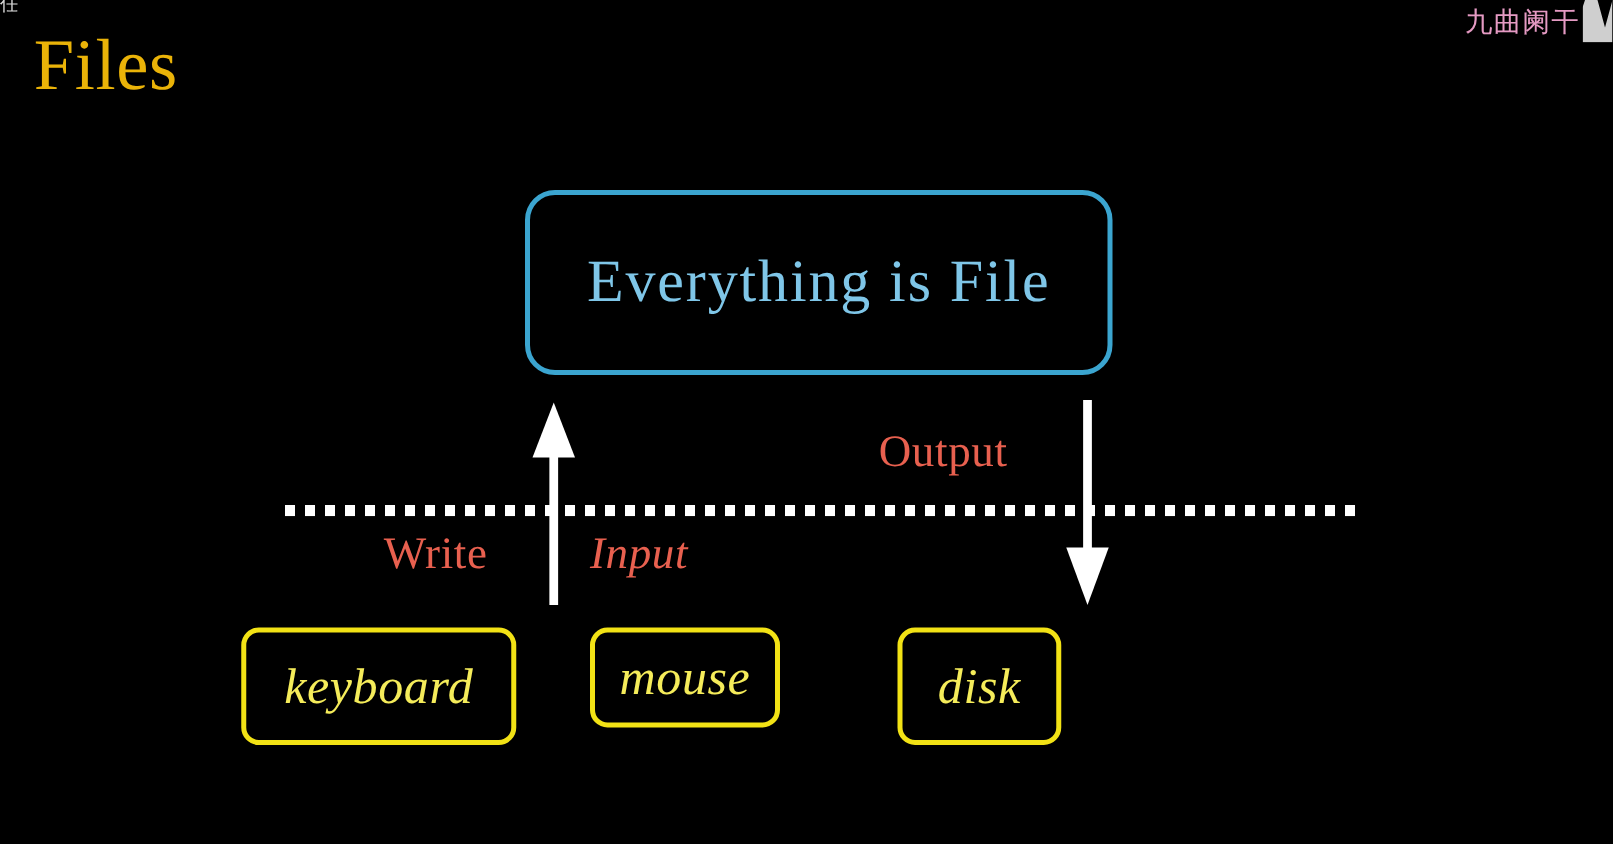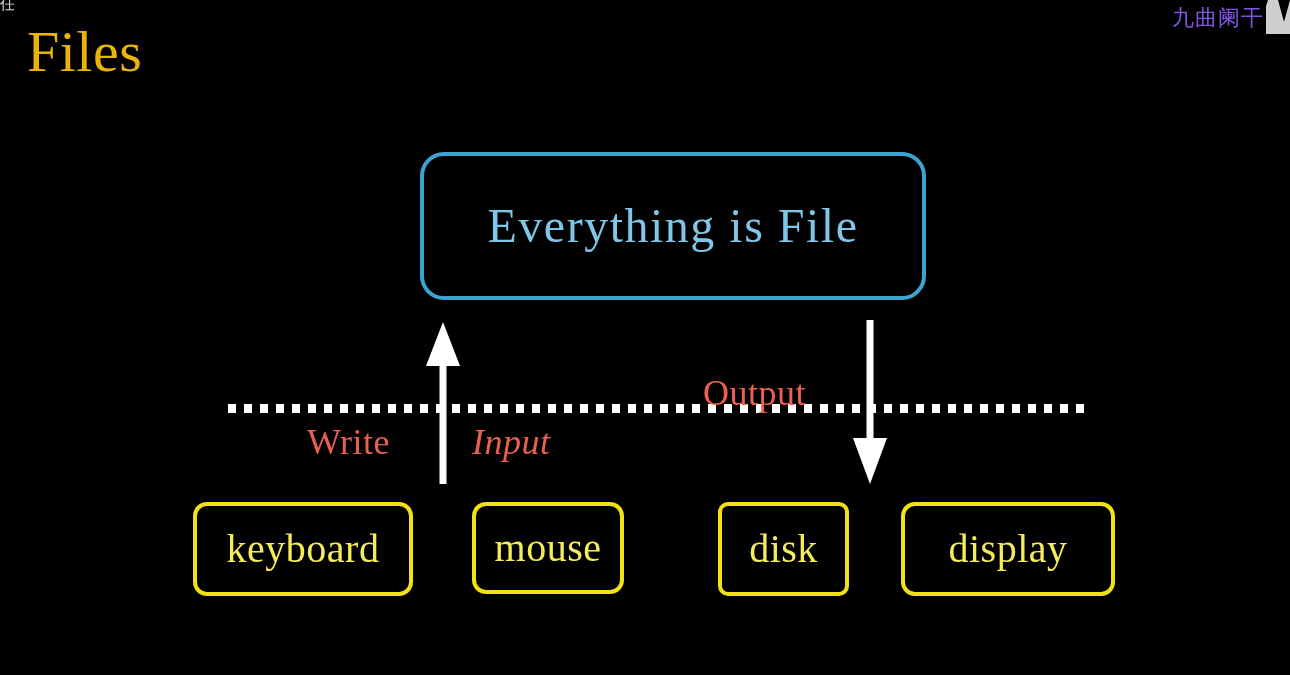--- a/index.html
+++ b/index.html
@@ -30,21 +30,21 @@
     font-family: "Liberation Sans", sans-serif;
     font-size: 15px;
     line-height: 15px;
     overflow: hidden;
     white-space: nowrap;
   }
   .watermark {
     position: absolute;
     right: 26px;
     top: 5px;
-    color: #8b5cf6;
+    color: #f9a8d4;
     font-family: "Liberation Sans", "DejaVu Sans", sans-serif;
     font-size: 22px;
     letter-spacing: 1px;
     line-height: 26px;
     white-space: nowrap;
     opacity: 0.92;
   }
   .watermark-logo {
     position: absolute;
     right: -6px;
@@ -65,21 +65,21 @@
     line-height: 72px;
     letter-spacing: 0.5px;
     white-space: nowrap;
   }
 
   
   .concept-box {
     position: absolute;
     left: 420px;
     top: 152px;
-    width: 506px;
+    width: 470px;
     height: 148px;
     box-sizing: border-box;
     border: 4px solid #3ba5d0;
     border-radius: 24px;
     display: flex;
     align-items: center;
     justify-content: center;
     background: #000000;
   }
   .concept-box-label {
@@ -112,44 +112,45 @@
   .flow-label {
     position: absolute;
     color: #e8604f;
     font-size: 36px;
     line-height: 42px;
     white-space: nowrap;
     letter-spacing: 0.5px;
   }
   .label-read   { left: 307px; top: 421px; }
   .label-input  { left: 472px; top: 421px; font-style: italic; }
-  .label-output { left: 703px; top: 340px; margin-top: 32px; }
+  .label-output { left: 703px; top: 340px; }
   .label-write  { left: 901px; top: 340px; }
 
   
   .device-box {
     position: absolute;
     box-sizing: border-box;
     border: 4px solid #f2e215;
     border-radius: 14px;
     background: #000000;
     display: flex;
     align-items: center;
     justify-content: center;
+    font-style: italic;
   }
   .device-label {
     color: #f5ec5a;
     font-size: 40px;
     line-height: 46px;
     white-space: nowrap;
     letter-spacing: 0.5px;
   }
   .device-keyboard { left: 193px; top: 502px; width: 220px; height: 94px; }
-  .device-mouse    { left: 472px; top: 502px; width: 152px; height: 92px; }
-  .device-disk     { left: 718px; top: 502px; width: 131px; height: 94px; border-radius: 10px; }
+  .device-mouse    { left: 472px; top: 502px; width: 152px; height: 80px; }
+  .device-disk     { left: 718px; top: 502px; width: 131px; height: 94px; }
   .device-display  { left: 901px; top: 502px; width: 214px; height: 94px; }
 </style>
 </head>
 <body>
 
 <div id="slide">
 
   <div class="corner-glyph">任</div>
 
   <div class="watermark">九曲阑干</div>
@@ -191,17 +192,14 @@
 
   <div class="device-box device-keyboard">
     <span class="device-label">keyboard</span>
   </div>
   <div class="device-box device-mouse">
     <span class="device-label">mouse</span>
   </div>
   <div class="device-box device-disk">
     <span class="device-label">disk</span>
   </div>
-  <div class="device-box device-display">
-    <span class="device-label">display</span>
-  </div>
 
 </div>
 
 </body></html>

